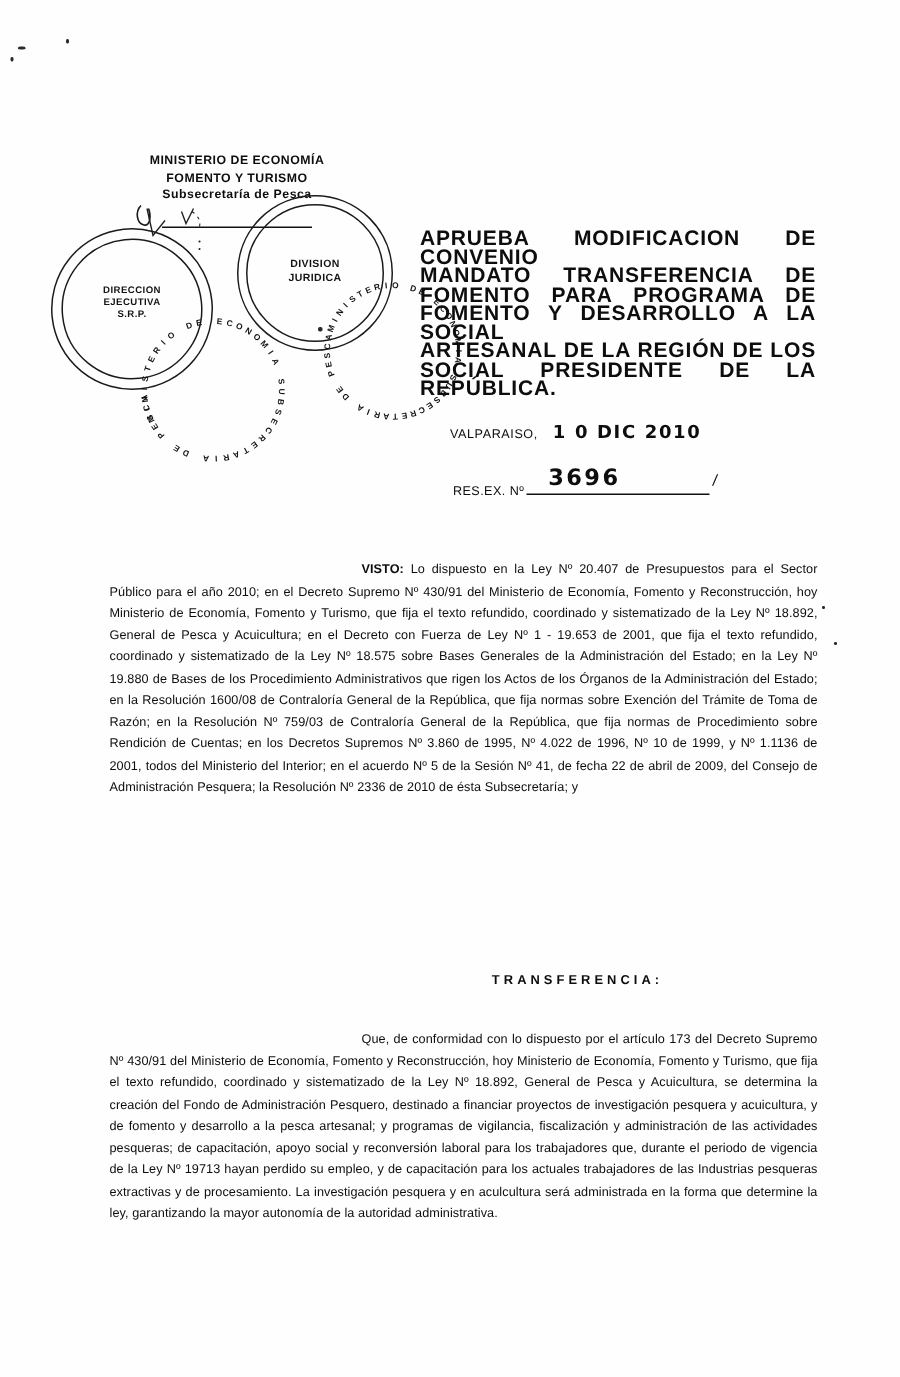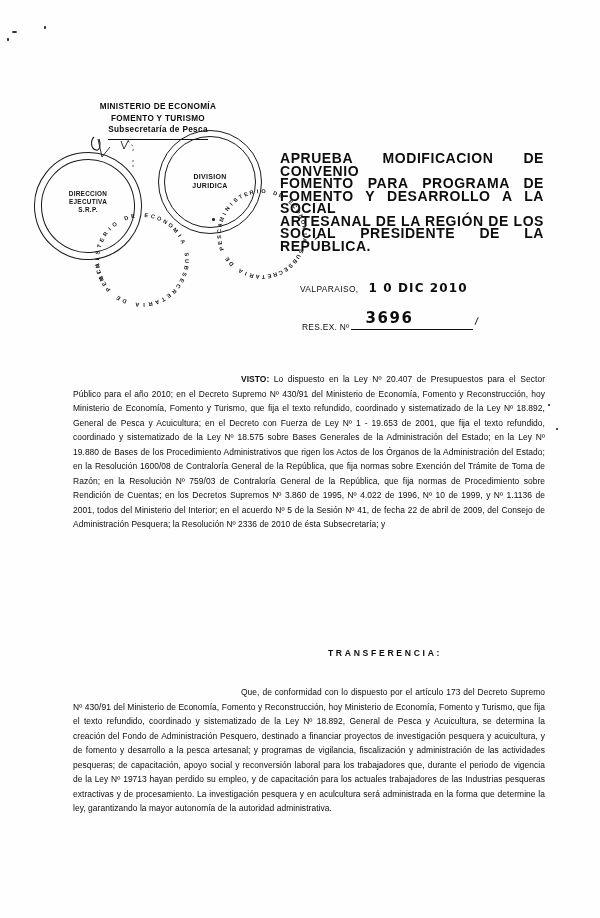--- a/index.html
+++ b/index.html
@@ -34,21 +34,21 @@
     font-size: 8.2px;
     font-weight: bold;
     letter-spacing: 0.35px;
     line-height: 11.5px;
   }
   .letterhead .l1 { display: block; }
   .letterhead .l2 { display: block; }
   .letterhead .l3 {
     display: inline-block;
     border-bottom: 1.2px solid #111;
-    padding-bottom: 3px;
+    padding-bottom: 15px;
   }
 
   
   .scribble { position: absolute; }
 
   
   .stamp {
     position: absolute;
     border-radius: 50%;
   }
@@ -312,20 +312,21 @@
         <span class="arc-char" style="transform: translate(9.94px, 60.94px) rotate(258deg) translate(-50%, -50%);">E</span>
         <span class="arc-char" style="transform: translate(9.1px, 55px) rotate(266deg) translate(-50%, -50%);">S</span>
         <span class="arc-char" style="transform: translate(9.1px, 49px) rotate(274deg) translate(-50%, -50%);">C</span>
         <span class="arc-char" style="transform: translate(9.94px, 43.06px) rotate(282deg) translate(-50%, -50%);">A</span>
       </div>
     <div class="speckle" style="left:54px;top:88px;width:3px;height:3px;"></div>
   </div>
 
   <div class="title-block">
     <div>APRUEBA MODIFICACION DE CONVENIO</div>
+    <div>MANDATO TRANSFERENCIA DE</div>
     <div>FOMENTO PARA PROGRAMA DE</div>
     <div>FOMENTO Y DESARROLLO A LA SOCIAL</div>
     <div>ARTESANAL DE LA REGIÓN DE LOS</div>
     <div class="last-line">SOCIAL PRESIDENTE DE LA REPÚBLICA.</div>
   </div>
 
   <div class="valpo-row">
     <span class="valpo-label">VALPARAISO,</span><span class="valpo-date">1 0 DIC 2010</span>
   </div>
 

